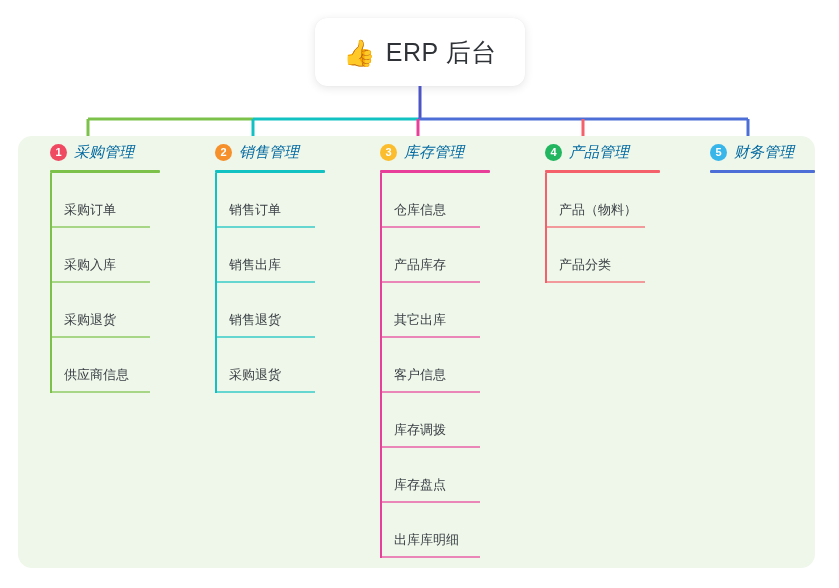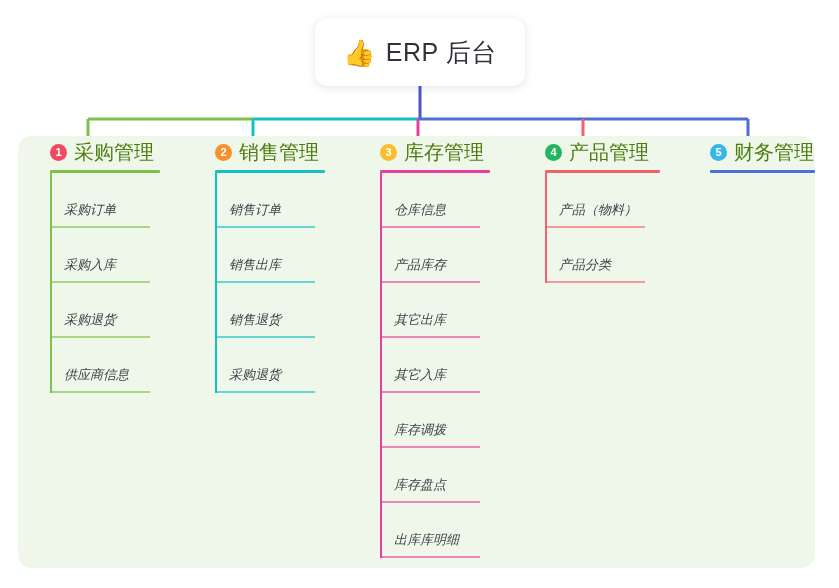--- a/index.html
+++ b/index.html
@@ -84,23 +84,24 @@
     height: 17px;
     border-radius: 50%;
     color: #ffffff;
     font-size: 11px;
     line-height: 17px;
     text-align: center;
     font-weight: bold;
     flex: none;
   }
   .col-title {
-    font-size: 20px;
-    color: #4d7c0f;
+    font-size: 15px;
+    color: #0369a1;
     white-space: nowrap;
+    font-style: italic;
   }
   .head-rule {
     height: 3px;
     margin-top: 6px;
     border-radius: 1px;
   }
 
   .items {
     position: relative;
     margin-top: 0;
@@ -117,21 +118,20 @@
     height: 55px;
     box-sizing: border-box;
   }
   .item .item-label {
     position: absolute;
     left: 28px;
     bottom: 9px;
     font-size: 13px;
     color: #3a3f45;
     white-space: nowrap;
-    font-style: italic;
   }
   .item .item-rule {
     position: absolute;
     left: 14px;
     bottom: 0;
     height: 2px;
     width: 100px;
   }
 </style>
 </head>
@@ -224,21 +224,21 @@
         </div>
         <div class="item">
           <span class="item-label">产品库存</span>
           <div class="item-rule" style="background: rgb(232, 64, 154); opacity: 0.62;"></div>
         </div>
         <div class="item">
           <span class="item-label">其它出库</span>
           <div class="item-rule" style="background: rgb(232, 64, 154); opacity: 0.62;"></div>
         </div>
         <div class="item">
-          <span class="item-label">其它入库</span>
+          <span class="item-label">客户信息</span>
           <div class="item-rule" style="background: rgb(232, 64, 154); opacity: 0.62;"></div>
         </div>
         <div class="item">
           <span class="item-label">库存调拨</span>
           <div class="item-rule" style="background: rgb(232, 64, 154); opacity: 0.62;"></div>
         </div>
         <div class="item">
           <span class="item-label">库存盘点</span>
           <div class="item-rule" style="background: rgb(232, 64, 154); opacity: 0.62;"></div>
         </div>

